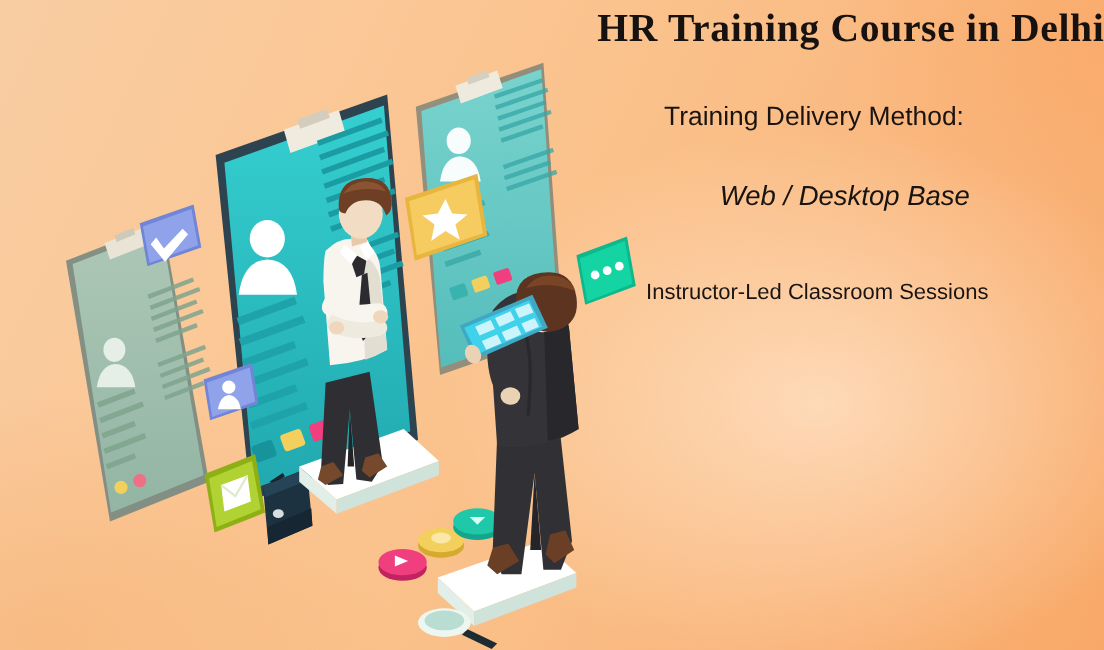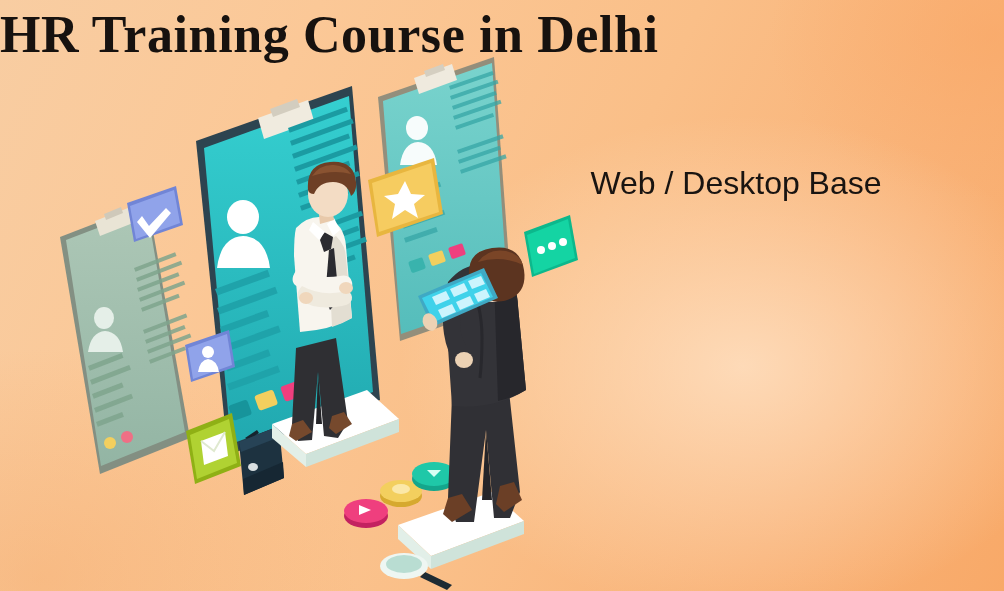--- a/index.html
+++ b/index.html
@@ -22,41 +22,41 @@
       radial-gradient(ellipse 520px 380px at 74% 62%, rgba(255,228,200,0.78) 0%, rgba(255,228,200,0) 66%),
       radial-gradient(ellipse 440px 320px at 4% 98%, rgba(243,166,102,0.40) 0%, rgba(243,166,102,0) 72%),
       radial-gradient(ellipse 300px 220px at 99% 6%, rgba(249,166,100,0.55) 0%, rgba(249,166,100,0) 75%),
       linear-gradient(115deg, #f8cda2 0%, #fbc897 25%, #fabf88 55%, #f9b277 80%, #f8a968 100%);
   }
 
   
   #title{
     position:absolute;
     left:0; top:6px; width:1004px;
-    text-align:left;
+    text-align:right;
     font-family:"Liberation Serif", serif;
-    font-size:52px;
+    font-size:36px;
     font-weight:700;
     letter-spacing:0.6px;
     color:#17120f;
     line-height:1.1;
     z-index:40;
   }
 
   
   .txt{
     position:absolute;
     color:#191411;
     text-align:center;
     z-index:40;
     font-family:"Liberation Sans", sans-serif;
     line-height:1.26;
   }
   #t-method   { left:540px; top:92px;  width:400px; font-size:24px; }
-  #t-web      { left:536px; top:163px; width:400px; font-size:32px; }
+  #t-web      { left:568px; top:163px; width:400px; font-size:25px;font-style:italic; }
   #t-ilt      { left:578px; top:254px; width:330px; font-size:20px; }
   #t-pres     { left:578px; top:378px; width:330px; font-size:21px; }
 
   
   #illus{
     position:absolute;
     left:0; top:0; width:620px; height:591px;
     z-index:10;
   }
   #illus svg{display:block;}
@@ -354,18 +354,20 @@
         </g>
 
         <ellipse cx="430" cy="322" rx="7" ry="9" fill="#ecd2b4" transform="rotate(-25 430 322)"></ellipse>
       </g>
 
     </svg>
   </div>
 
   <div id="title">HR Training Course in Delhi</div>
 
+  <div id="t-method" class="txt">Training Delivery Method:</div>
 
   <div id="t-web" class="txt">Web / Desktop Base</div>
 
+  <div id="t-ilt" class="txt">Instructor-Led Classroom Sessions</div>
 
 
 </div>
 
 </body></html>

